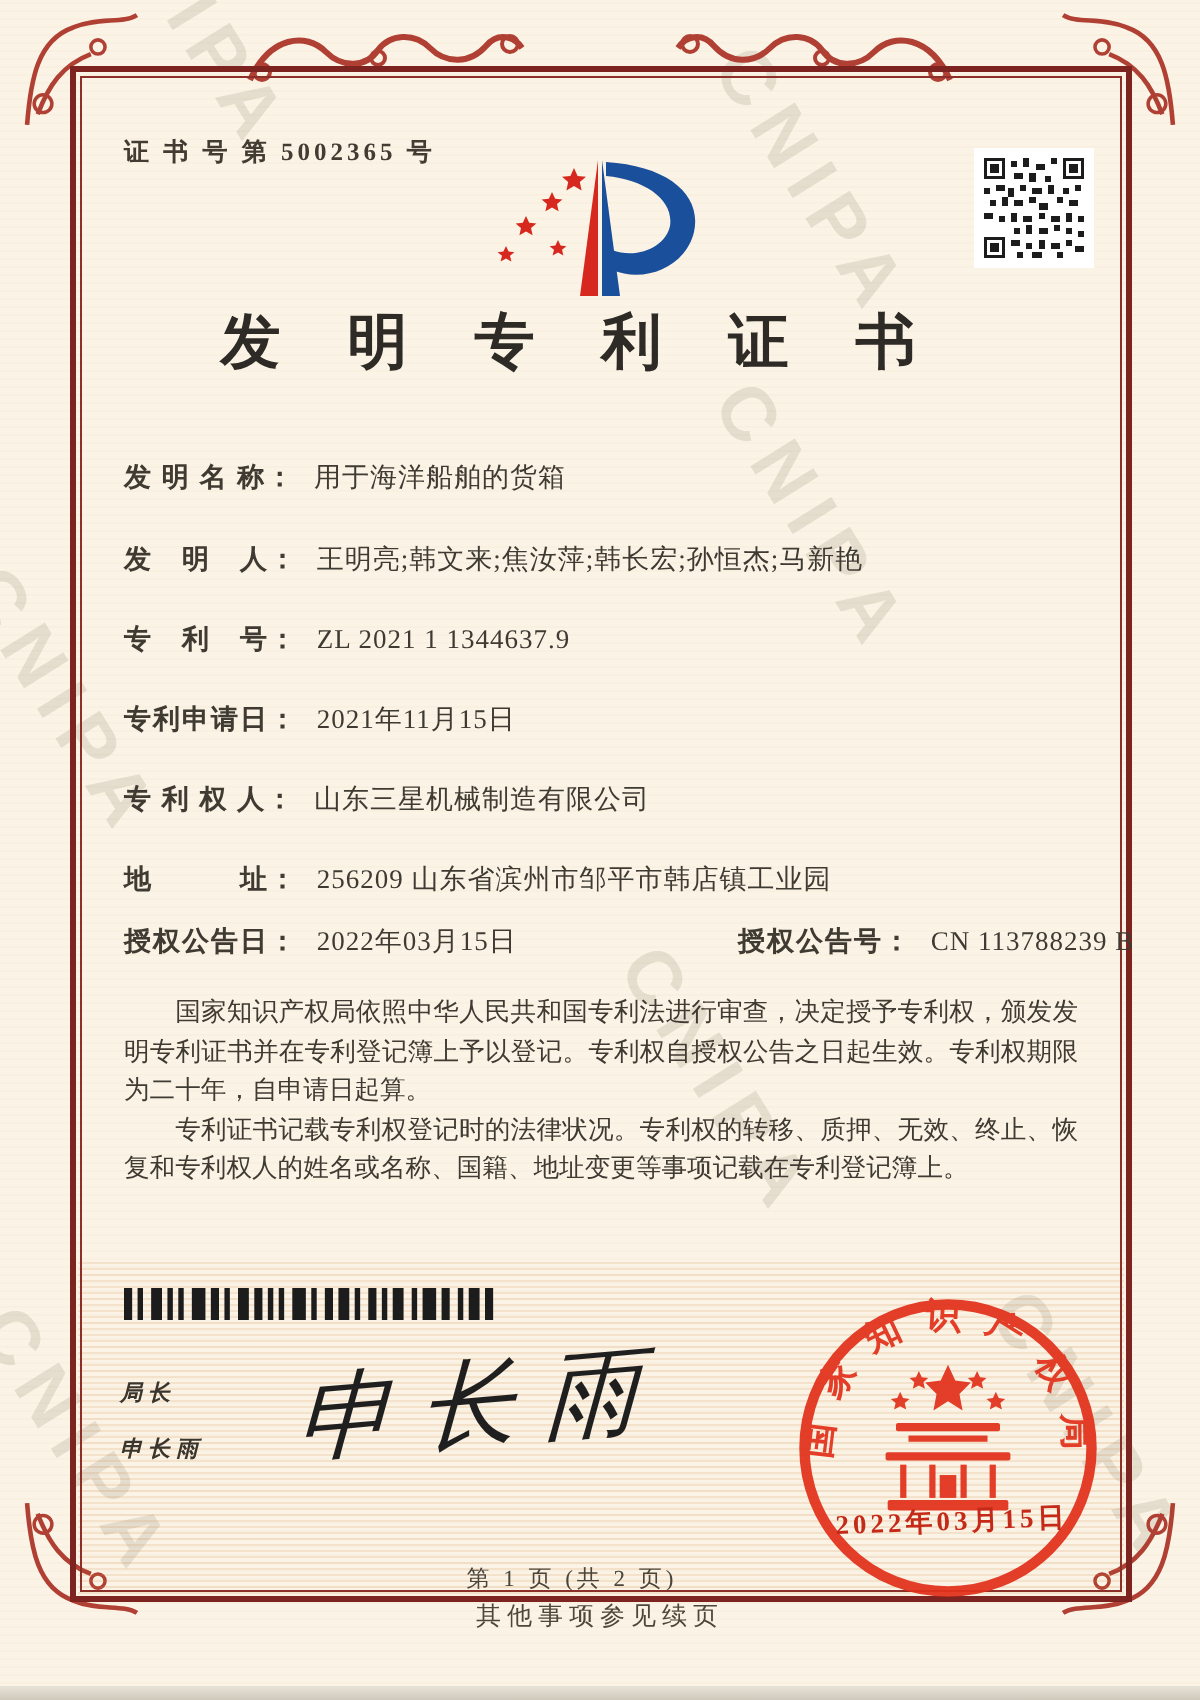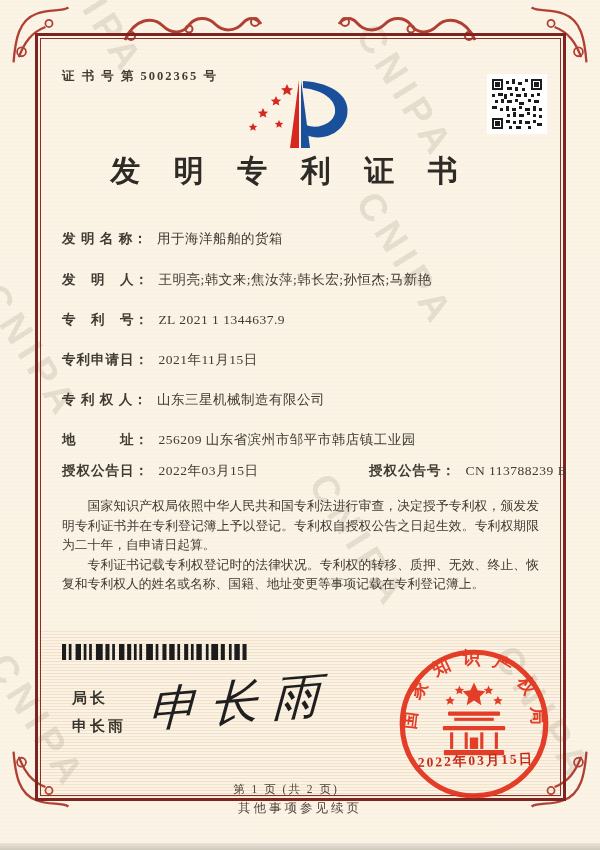--- a/index.html
+++ b/index.html
@@ -59,22 +59,22 @@
   .row .val { letter-spacing:.5px; }
 
   .grant-right { position:absolute; left:307px; top:0; }
 
   .paras { position:absolute; left:62px; top:497px; width:477px;
     font-size:12.8px; line-height:19.5px; color:#3f3a32; text-align:justify; }
   .paras p { text-indent:2em; }
 
   .barcode { position:absolute; left:62px; top:644px; width:190px; height:16px; }
 
-  .director { position:absolute; left:72px; font-size:15px; font-weight:bold;
-    letter-spacing:3px; color:#3a352d; }
+  .director { position:absolute; left:60px; font-size:11px; font-weight:bold;
+    letter-spacing:3px; color:#3a352d;font-style:italic; }
 
   .signature {
     position:absolute; left:148px; top:668px; width:240px;
     font-size:48px; color:#1f1f1f; letter-spacing:14px; white-space:nowrap;
     transform:rotate(-5deg) skewX(-7deg); font-style:italic;
   }
 
   .seal { position:absolute; left:396px; top:646px; width:156px; height:156px; opacity:.93; }
 
   .seal-date {

